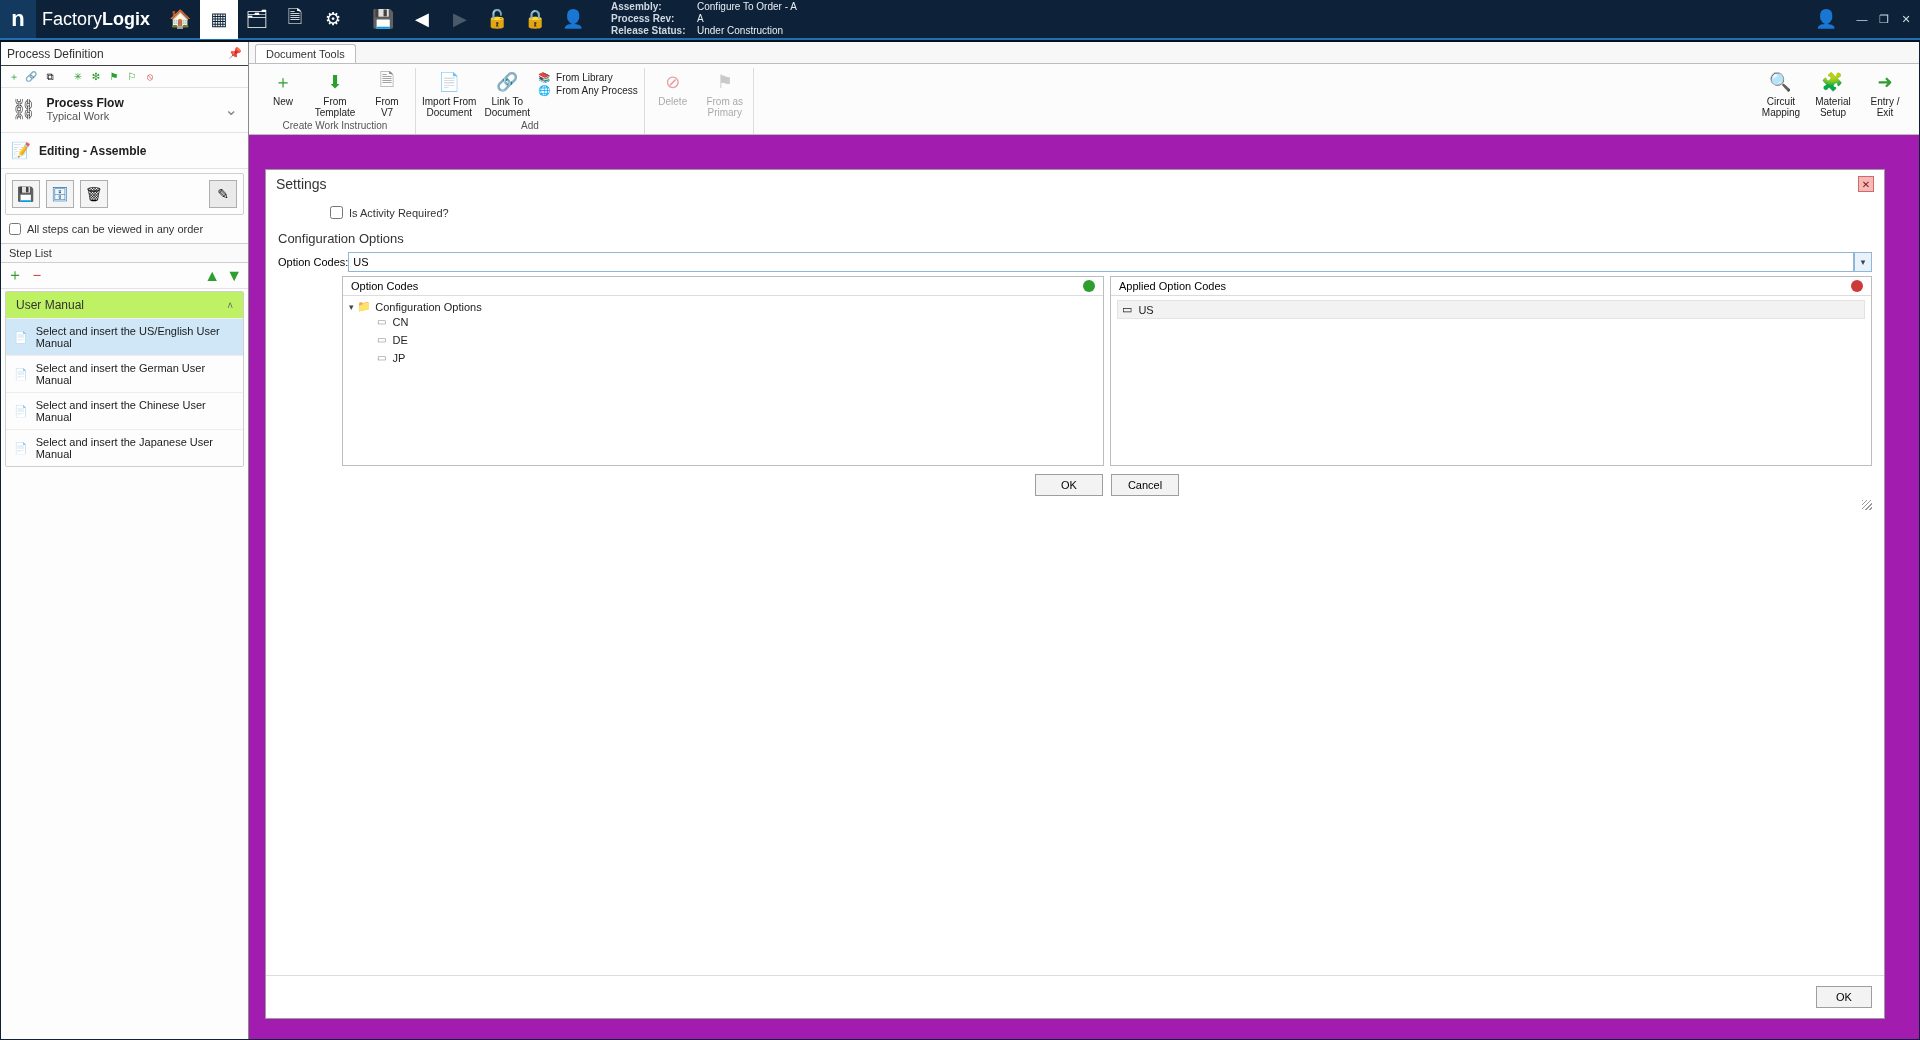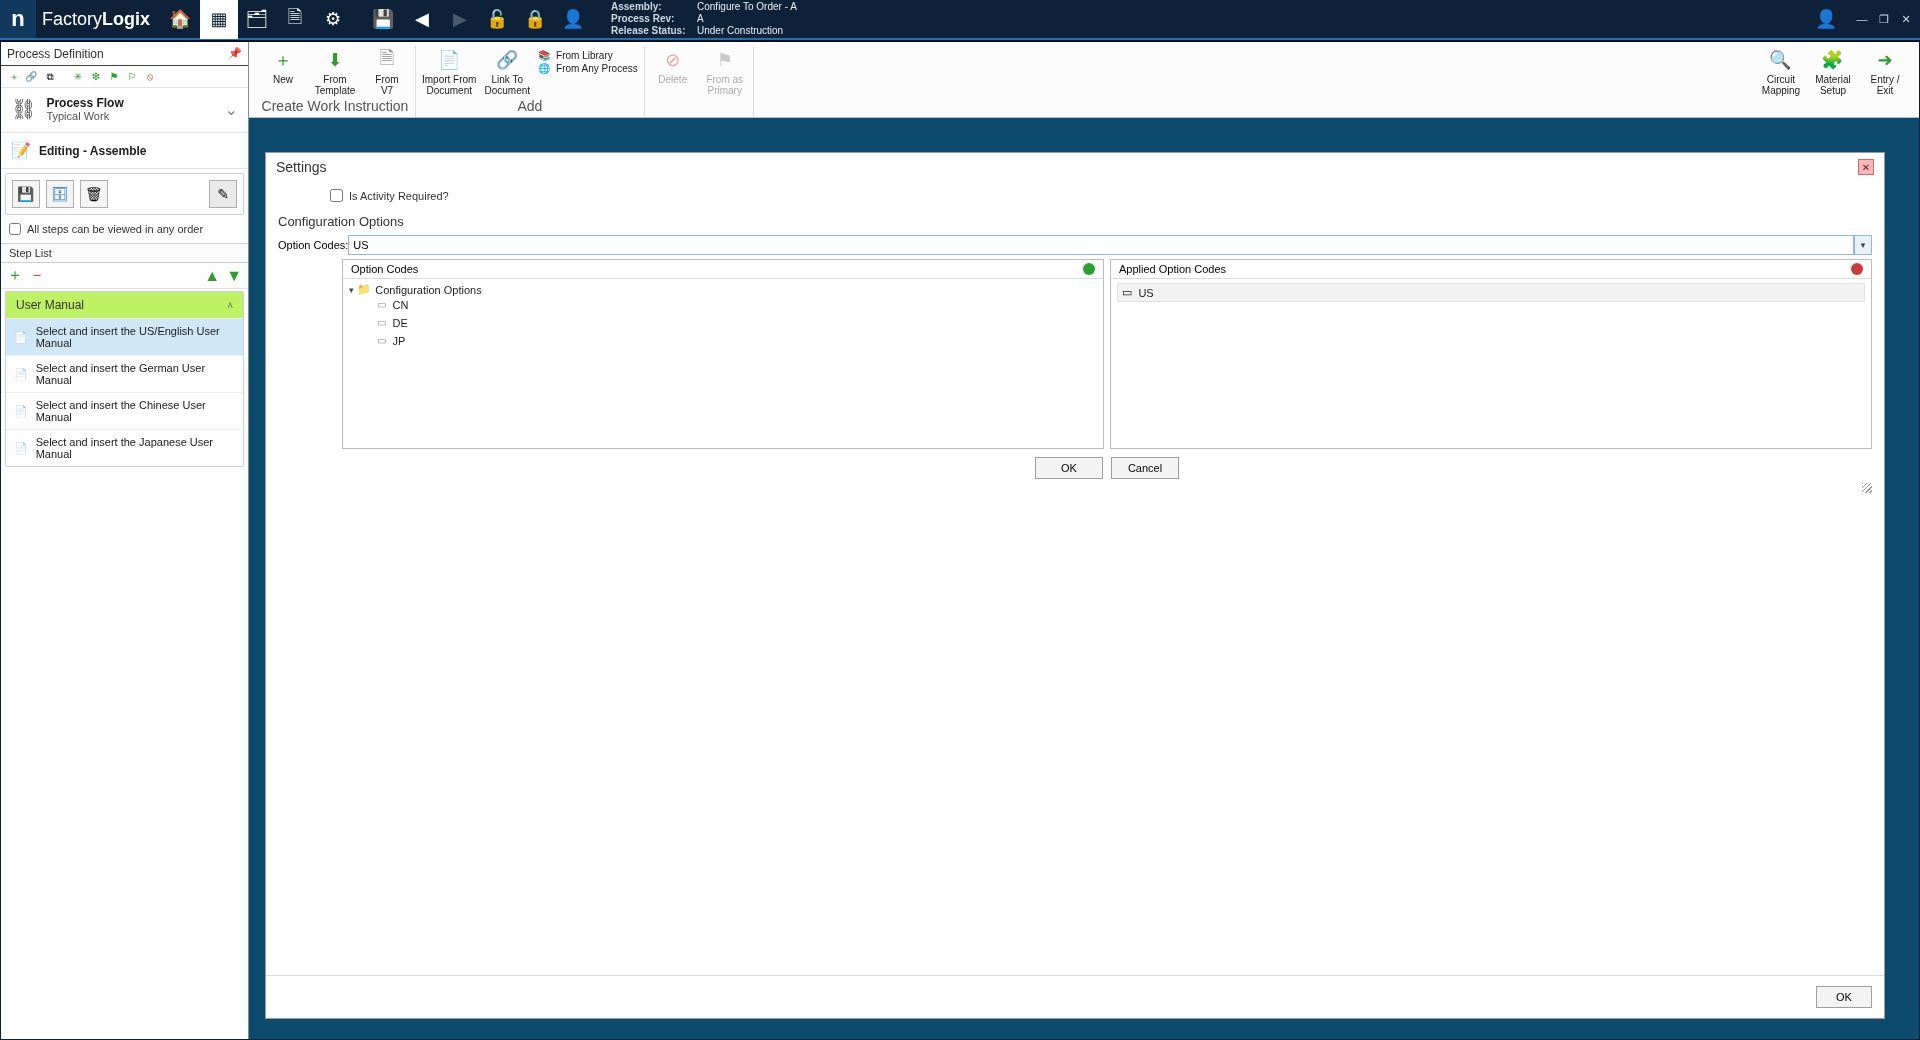--- a/index.html
+++ b/index.html
@@ -156,30 +156,30 @@
 .rg-item {
   display: flex; flex-direction: column; align-items: center; gap: 2px;
   min-width: 44px; cursor: pointer; color: #222; font-size: 10px; text-align: center;
   padding-top: 2px;
 }
 .rg-item.disabled { color: #aaa; cursor: default; }
 .rg-item .ri-ico {
   width: 24px; height: 24px; display: flex; align-items: center; justify-content: center;
   font-size: 18px;
 }
-.rg-label { font-size: 14px; color: #555; padding: 2px 0 1px 0; }
+.rg-label { font-size: 10px; color: #555; padding: 2px 0 1px 0; }
 .rg-stack { display: flex; flex-direction: column; gap: 2px; padding-top: 4px; }
 .rg-stack .sline { display: flex; align-items: center; gap: 4px; font-size: 10px; color: #222; cursor: pointer; }
 .rg-stack .sline .sico { width: 14px; text-align: center; }
 
 .ri-ico.green { color: #2e9e2e; }
 .ri-ico.gray  { color: #888; }
 
 .workspace {
-  flex: 1; background: #0c4a6e; padding: 34px 34px 20px 16px; overflow: hidden;
+  flex: 1; background: #a21caf; padding: 34px 34px 20px 16px; overflow: hidden;
   display: flex;
 }
 .panel-settings {
   flex: 1; background: #fff; display: flex; flex-direction: column;
   border: 1px solid #9a9a9a;
 }
 .panel-settings .ps-hdr {
   display: flex; align-items: center; justify-content: space-between;
   padding: 6px 10px; font-size: 14px; color: #333;
 }
@@ -377,20 +377,23 @@
       </div>
       <div class="step">
         <span class="sicon">📄</span>
         <span>Select and insert the Japanese User Manual</span>
       </div>
     </div>
   </div>
 
   <div class="rightpanel">
 
+    <div class="ribbon-tabs">
+      <div class="ribbon-tab">Document Tools</div>
+    </div>
 
     <div class="ribbon">
       <div class="ribbon-group">
         <div class="rg-items">
           <div class="rg-item">
             <span class="ri-ico green">＋</span>
             <span>New</span>
           </div>
           <div class="rg-item">
             <span class="ri-ico green">⬇</span>

